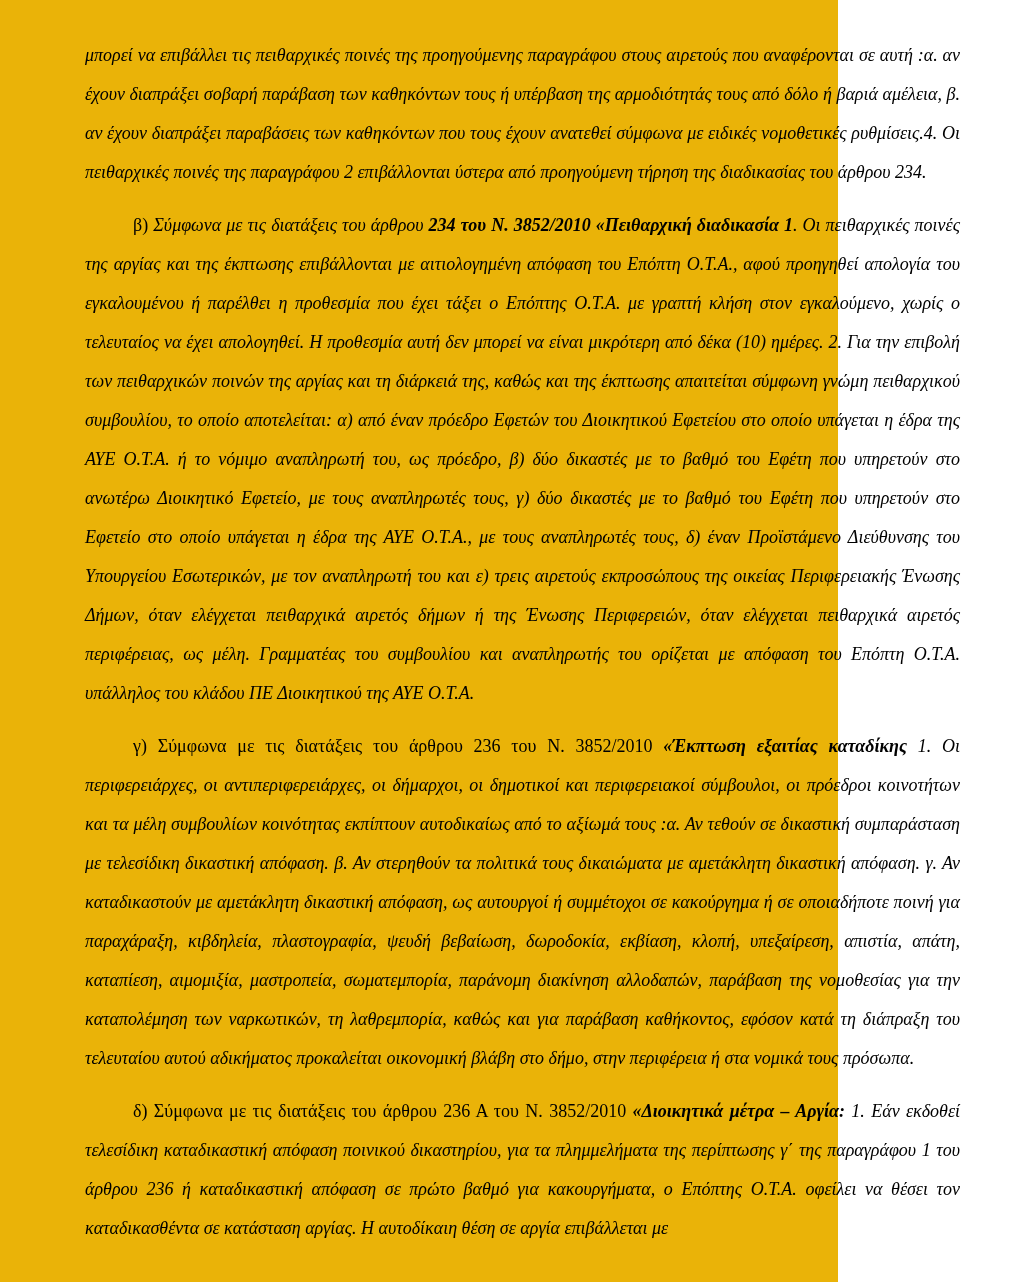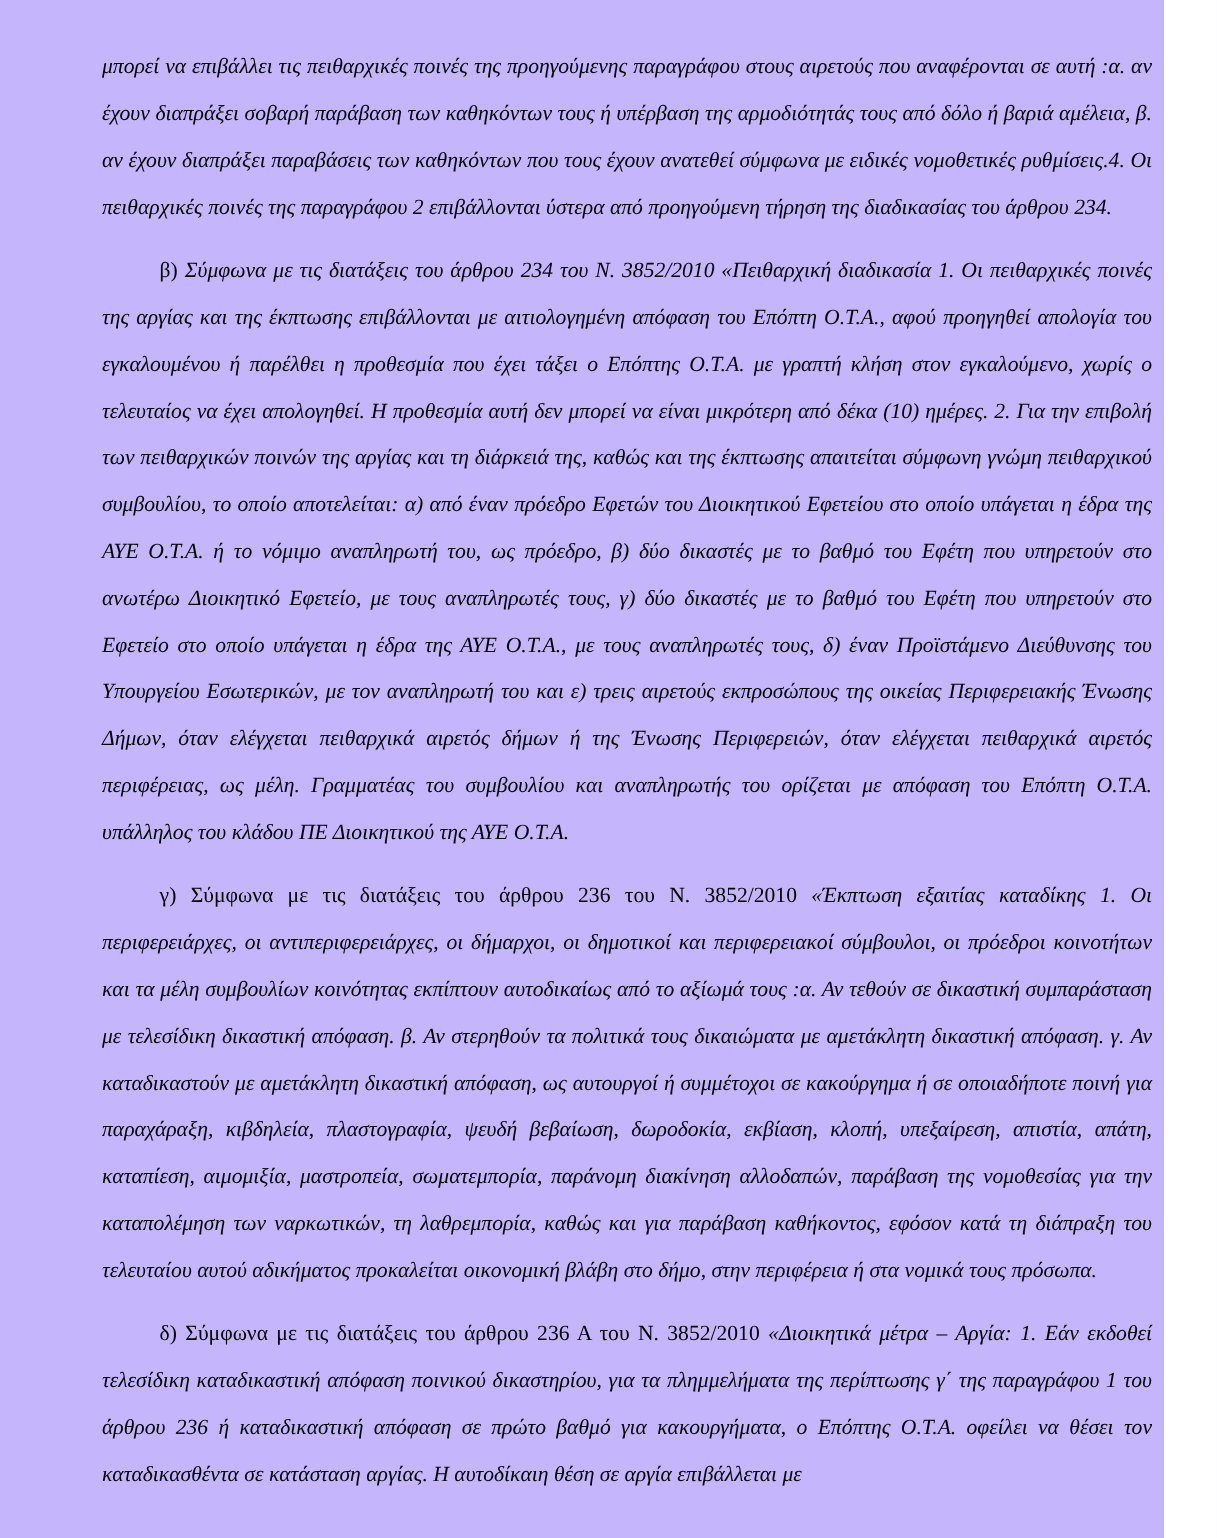--- a/index.html
+++ b/index.html
@@ -7,23 +7,23 @@
     padding: 0;
     background: #ffffff;
   }
   body {
     width: 1014px;
     height: 1282px;
     overflow: hidden;
   }
   .page {
     box-sizing: border-box;
-    width: 970px;
+    width: 838px;
     height: 1282px;
-    background: #c4b5fd;
+    background: #eab308;
     color: #000000;
     padding: 36px 42px 20px 85px;
   }
   .doc-body {
     width: 875px;
   }
   p.doc-par {
     margin: 0 0 14px 0;
     font-family: "Liberation Serif", "DejaVu Serif", serif;
     font-size: 18px;
@@ -41,21 +41,21 @@
   .run-regular {
     font-style: normal;
     font-weight: normal;
   }
   .run-bold {
     font-style: normal;
     font-weight: normal;
   }
   .run-bold-italic {
     font-style: italic;
-    font-weight: normal;
+    font-weight: bold;
   }
 </style>
 </head>
 <body>
 
 <main class="page">
   <section class="doc-body" id="doc-body">
       <p class="doc-par"><span class="run-italic">μπορεί να επιβάλλει τις πειθαρχικές ποινές της προηγούμενης παραγράφου στους αιρετούς που αναφέρονται σε αυτή :α. αν έχουν διαπράξει σοβαρή παράβαση των καθηκόντων τους ή υπέρβαση της αρμοδιότητάς τους από δόλο ή βαριά αμέλεια, β. αν έχουν διαπράξει παραβάσεις των καθηκόντων που τους έχουν ανατεθεί σύμφωνα με ειδικές νομοθετικές ρυθμίσεις.4. Οι πειθαρχικές ποινές της παραγράφου 2 επιβάλλονται ύστερα από προηγούμενη τήρηση της διαδικασίας του άρθρου 234.</span></p>
       <p class="doc-par indent"><span class="run-regular">β) </span><span class="run-italic">Σύμφωνα με τις διατάξεις του άρθρου </span><span class="run-bold-italic">234 του Ν. 3852/2010 «Πειθαρχική διαδικασία 1</span><span class="run-italic">. Οι πειθαρχικές ποινές της αργίας και της έκπτωσης επιβάλλονται με αιτιολογημένη απόφαση του Επόπτη Ο.Τ.Α., αφού προηγηθεί απολογία του εγκαλουμένου ή παρέλθει η προθεσμία που έχει τάξει ο Επόπτης Ο.Τ.Α. με γραπτή κλήση στον εγκαλούμενο, χωρίς ο τελευταίος να έχει απολογηθεί. Η προθεσμία αυτή δεν μπορεί να είναι μικρότερη από δέκα (10) ημέρες. 2. Για την επιβολή των πειθαρχικών ποινών της αργίας και τη διάρκειά της, καθώς και της έκπτωσης απαιτείται σύμφωνη γνώμη πειθαρχικού συμβουλίου, το οποίο αποτελείται: α) από έναν πρόεδρο Εφετών του Διοικητικού Εφετείου στο οποίο υπάγεται η έδρα της ΑΥΕ Ο.Τ.Α. ή το νόμιμο αναπληρωτή του, ως πρόεδρο, β) δύο δικαστές με το βαθμό του Εφέτη που υπηρετούν στο ανωτέρω Διοικητικό Εφετείο, με τους αναπληρωτές τους, γ) δύο δικαστές με το βαθμό του Εφέτη που υπηρετούν στο Εφετείο στο οποίο υπάγεται η έδρα της ΑΥΕ Ο.Τ.Α., με τους αναπληρωτές τους, δ) έναν Προϊστάμενο Διεύθυνσης του Υπουργείου Εσωτερικών, με τον αναπληρωτή του και ε) τρεις αιρετούς εκπροσώπους της οικείας Περιφερειακής Ένωσης Δήμων, όταν ελέγχεται πειθαρχικά αιρετός δήμων ή της Ένωσης Περιφερειών, όταν ελέγχεται πειθαρχικά αιρετός περιφέρειας, ως μέλη. Γραμματέας του συμβουλίου και αναπληρωτής του ορίζεται με απόφαση του Επόπτη Ο.Τ.Α. υπάλληλος του κλάδου ΠΕ Διοικητικού της ΑΥΕ Ο.Τ.Α.</span></p>
       <p class="doc-par indent"><span class="run-regular">γ) Σύμφωνα με τις διατάξεις του άρθρου </span><span class="run-bold">236 του Ν. 3852/2010 </span><span class="run-bold-italic">«Έκπτωση εξαιτίας καταδίκης</span><span class="run-italic"> 1. Οι περιφερειάρχες, οι αντιπεριφερειάρχες, οι δήμαρχοι, οι δημοτικοί και περιφερειακοί σύμβουλοι, οι πρόεδροι κοινοτήτων και τα μέλη συμβουλίων κοινότητας εκπίπτουν αυτοδικαίως από το αξίωμά τους :α. Αν τεθούν σε δικαστική συμπαράσταση με τελεσίδικη δικαστική απόφαση. β. Αν στερηθούν τα πολιτικά τους δικαιώματα με αμετάκλητη δικαστική απόφαση. γ. Αν καταδικαστούν με αμετάκλητη δικαστική απόφαση, ως αυτουργοί ή συμμέτοχοι σε κακούργημα ή σε οποιαδήποτε ποινή για παραχάραξη, κιβδηλεία, πλαστογραφία, ψευδή βεβαίωση, δωροδοκία, εκβίαση, κλοπή, υπεξαίρεση, απιστία, απάτη, καταπίεση, αιμομιξία, μαστροπεία, σωματεμπορία, παράνομη διακίνηση αλλοδαπών, παράβαση της νομοθεσίας για την καταπολέμηση των ναρκωτικών, τη λαθρεμπορία, καθώς και για παράβαση καθήκοντος, εφόσον κατά τη διάπραξη του τελευταίου αυτού αδικήματος προκαλείται οικονομική βλάβη στο δήμο, στην περιφέρεια ή στα νομικά τους πρόσωπα.</span></p>

